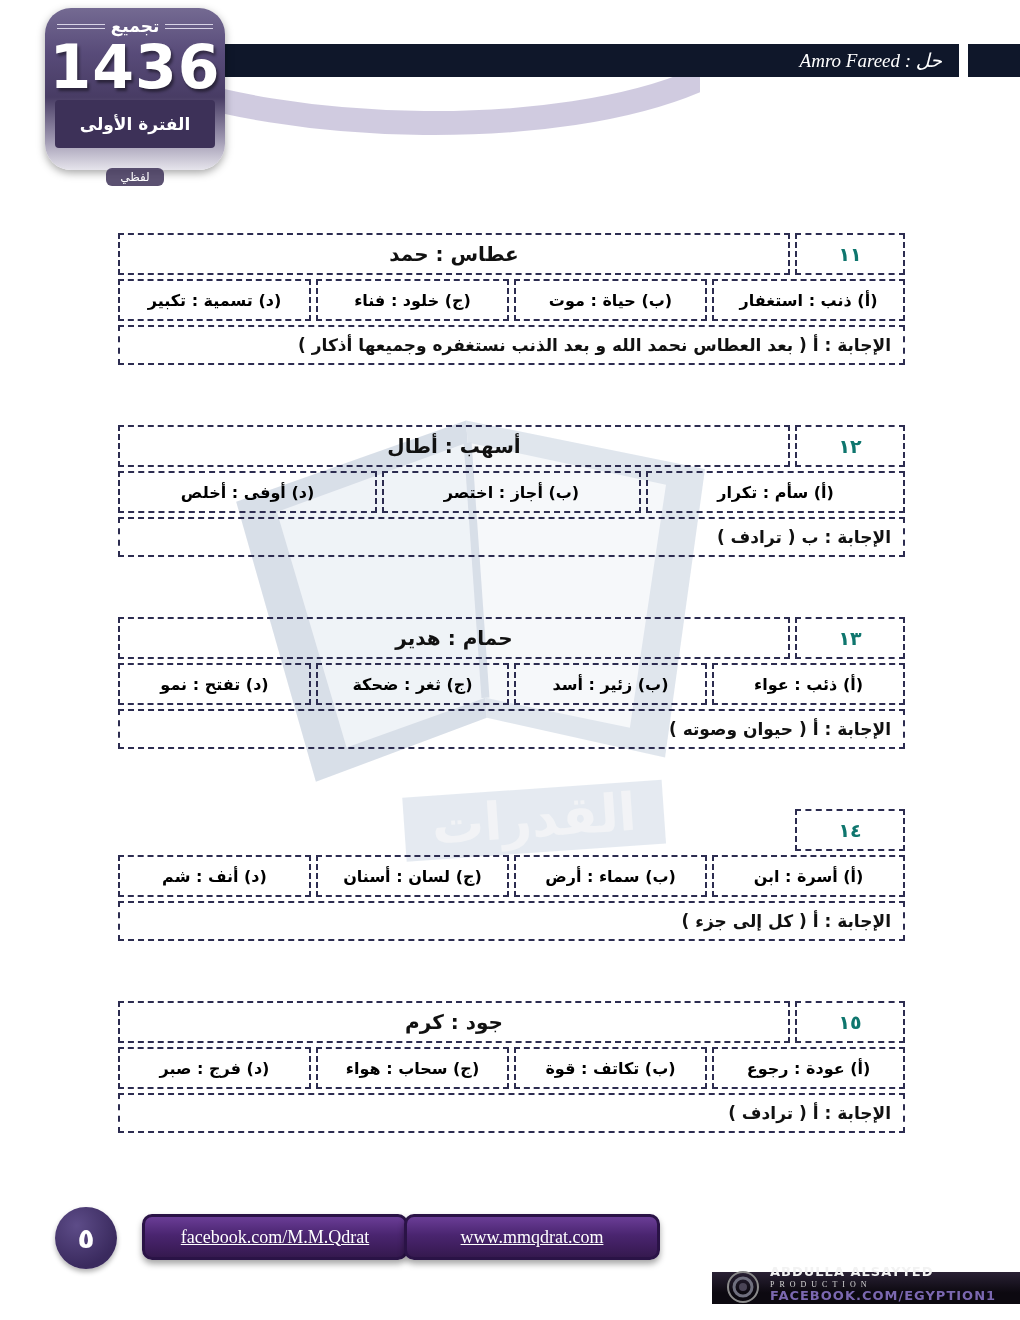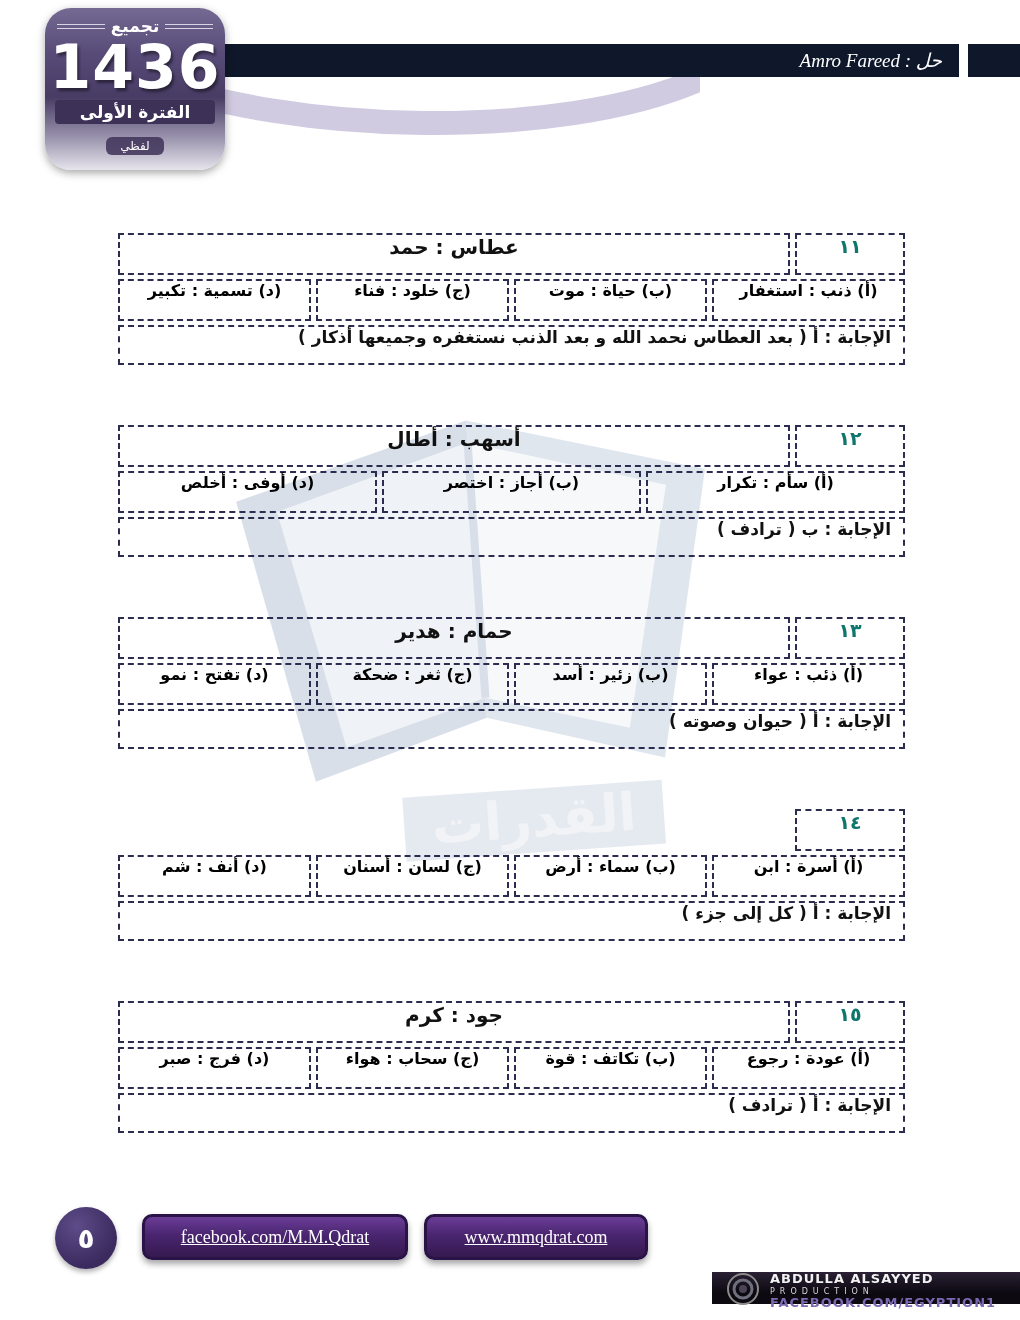--- a/index.html
+++ b/index.html
@@ -20,32 +20,32 @@
 
   .badge {
     position:absolute; top:8px; left:45px; width:180px; height:162px; z-index:3;
     border-radius:26px; padding-top:8px; text-align:center;
     background:linear-gradient(180deg,#746a92 0%, #584b79 28%, #483c64 55%, #9a93ad 80%, #e6e4ec 100%);
     box-shadow:0 3px 8px rgba(0,0,0,.35);
   }
   .badge-top { display:flex; align-items:center; gap:6px; padding:0 12px; color:#fff; font-weight:bold; font-size:17px; direction:rtl; }
   .badge-top .deco { flex:1; border-top:1px solid #d8d4e6; border-bottom:1px solid #d8d4e6; height:5px; }
   .badge-year { color:#fff; font-size:60px; font-weight:bold; line-height:62px; text-shadow:2px 3px 3px rgba(0,0,0,.45); letter-spacing:1px; }
-  .badge-period { margin:2px 10px 0 10px; background:#3d3158; color:#fff; font-weight:bold; font-size:17px; border-radius:4px; padding:2px 0; direction:rtl; }
-  .badge-tag { display:inline-block; margin-top:13px; background:rgba(62,50,88,.85); color:#fff; font-size:12px; border-radius:6px; padding:2px 14px; direction:rtl; }
+  .badge-period { margin:2px 10px 0 10px; background:#3d3158; color:#fff; font-weight:bold; font-size:17px; border-radius:4px; padding:14px 0; direction:rtl; }
+  .badge-tag { display:inline-block; margin-top:20px; background:rgba(62,50,88,.85); color:#fff; font-size:12px; border-radius:6px; padding:2px 14px; direction:rtl; }
 
   
   .watermark { position:absolute; top:340px; left:150px; width:660px; height:560px; opacity:.5; z-index:0; transform:rotate(-4deg); pointer-events:none; }
 
   
   .questions { position:absolute; top:233px; left:118px; width:787px; direction:rtl; z-index:4; }
   .question { margin-bottom:60px; }
   .q-row { display:flex; gap:5px; margin-bottom:4px; }
   .cell {
-    border:2px dashed #2c2c50; display:flex; justify-content:center;
+    border:2px dashed #2c2c50; display:flex; align-items:center; justify-content:center;
     background:transparent;
   }
   .num-cell { width:110px; height:42px; font-weight:bold; font-size:19px; color:#0f766e; }
   .title-cell { flex:1; height:42px; font-weight:bold; font-size:20px; color:#111; }
   .opt-cell { flex:1; height:42px; color:#000000; font-weight:bold; font-size:16px; padding:0 4px; text-align:center; }
   .ans-cell { width:100%; height:40px; justify-content:flex-start; padding:0 12px; font-weight:bold; font-size:17px; color:#111; }
 
   
   .page-circle {
     position:absolute; top:1207px; left:55px; width:62px; height:62px; border-radius:50%;
@@ -55,30 +55,30 @@
   }
   .footer-btn {
     position:absolute; top:1214px; height:46px; border-radius:10px;
     background:linear-gradient(180deg,#6a3d96,#4a2570 45%,#35194f);
     border:3px solid #2a1346; color:#fff; font-family:"Liberation Serif",serif; font-size:18px;
     display:flex; align-items:center; justify-content:center; cursor:pointer;
     box-shadow:0 4px 6px rgba(0,0,0,.35);
     text-decoration:underline;
   }
   .btn-fb { left:142px; width:266px; }
-  .btn-web { left:424px; width:224px; }
+  .btn-web { left:404px; width:256px; }
 
   .production {
     position:absolute; top:1272px; left:712px; width:308px; height:32px;
     background:linear-gradient(180deg,#2a2135,#0c0910 65%);
-    display:flex; align-items:flex-start; gap:10px; padding-left:14px;
+    display:flex; align-items:flex-end; gap:10px; padding-left:14px;
   }
   .prod-text { display:flex; flex-direction:column; line-height:1.15; }
   .prod-line1 { color:#f2f2f2; font-size:13px; font-weight:bold; letter-spacing:1px; }
-  .prod-line2 { color:#d9d9d9; font-size:8px; letter-spacing:5px; }
+  .prod-line2 { color:#d9d9d9; font-size:8px; letter-spacing:5px;font-family:Liberation Serif, serif; }
   .prod-line3 { color:#7b68b0; font-size:13px; font-weight:bold; letter-spacing:1px; }
 </style>
 </head>
 <body>
 
 <div class="page">
 
   <div class="top-bar">
     <div class="bar-gap"></div>
     <div class="bar-text">Amro Fareed : حل</div>

